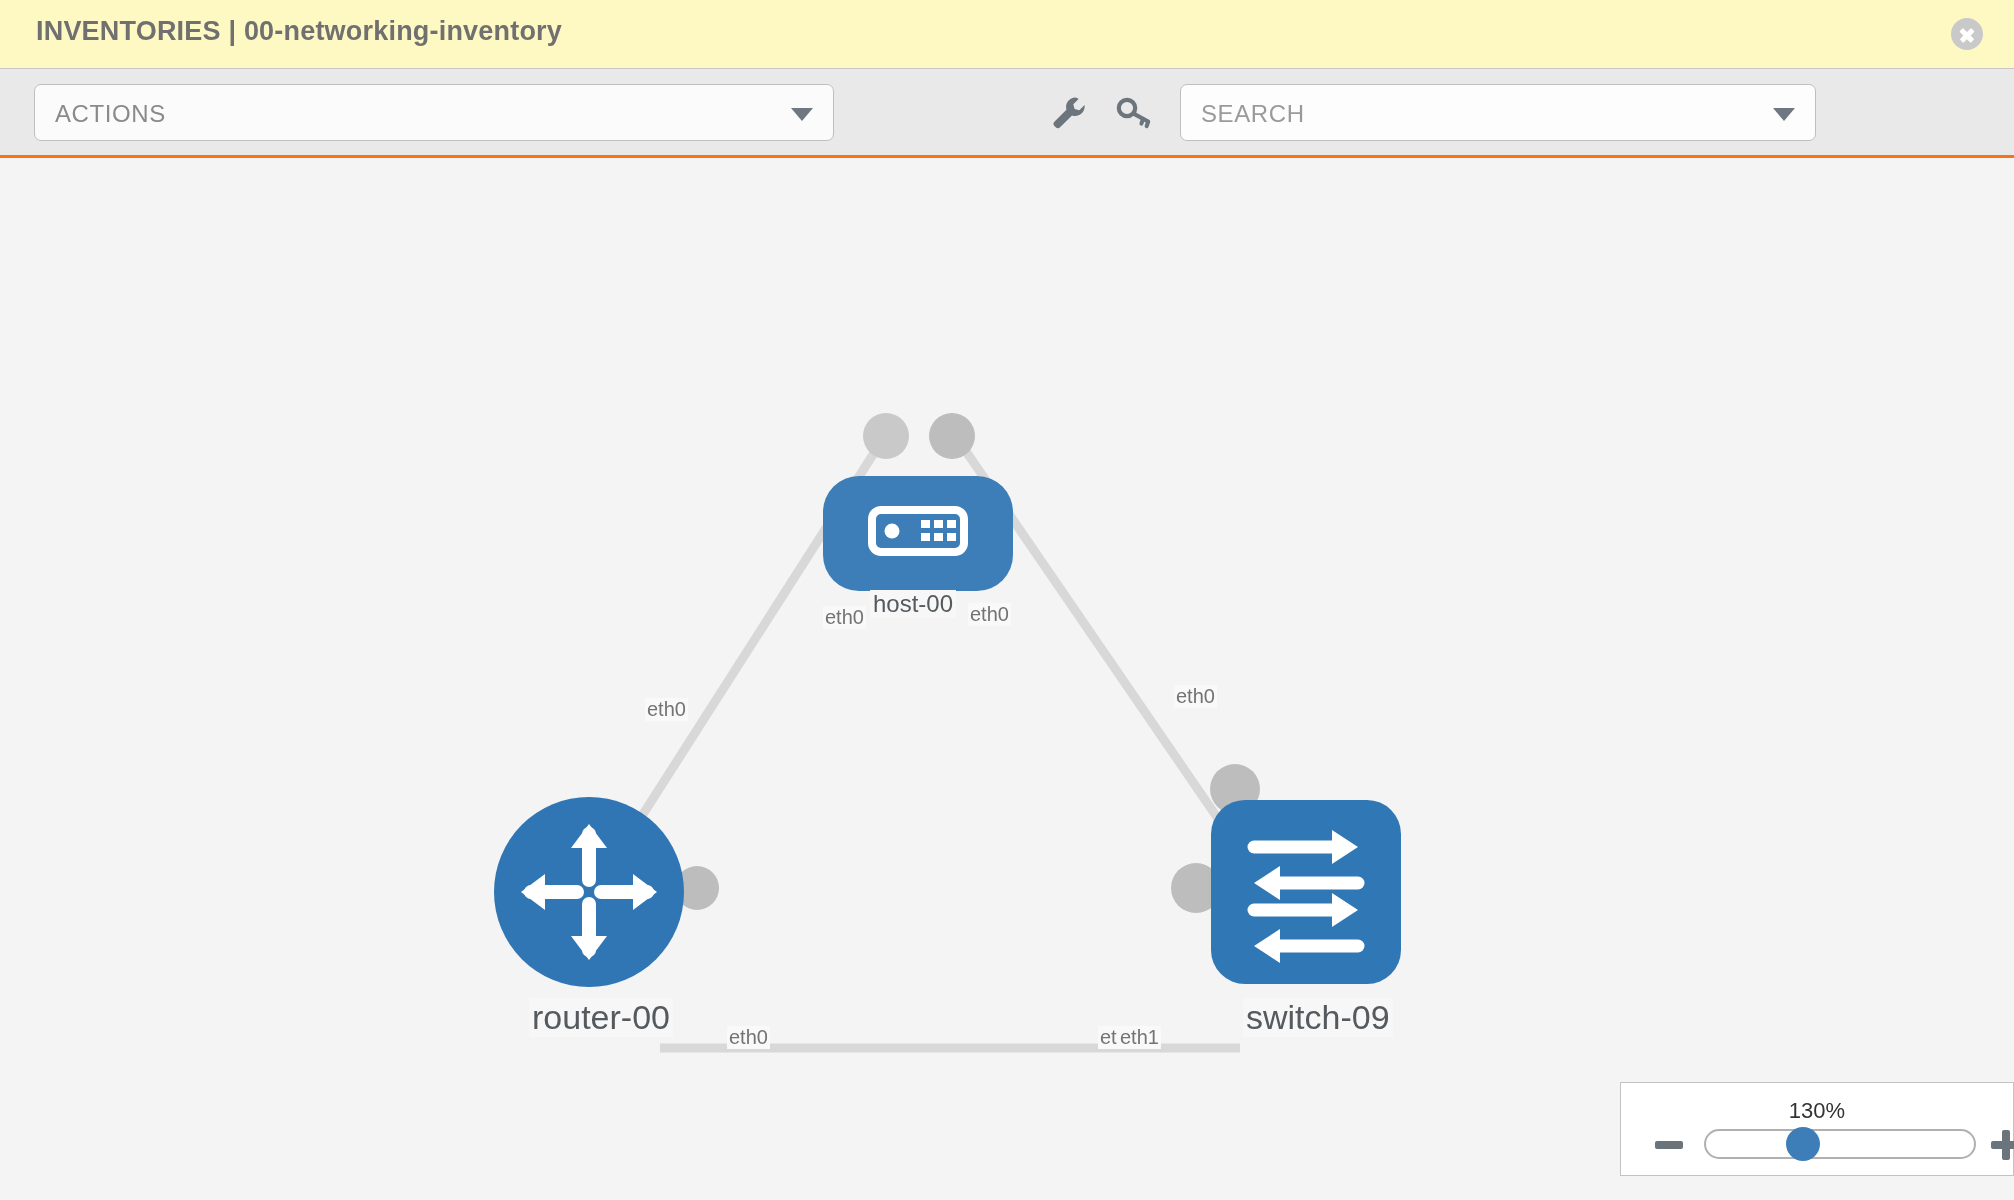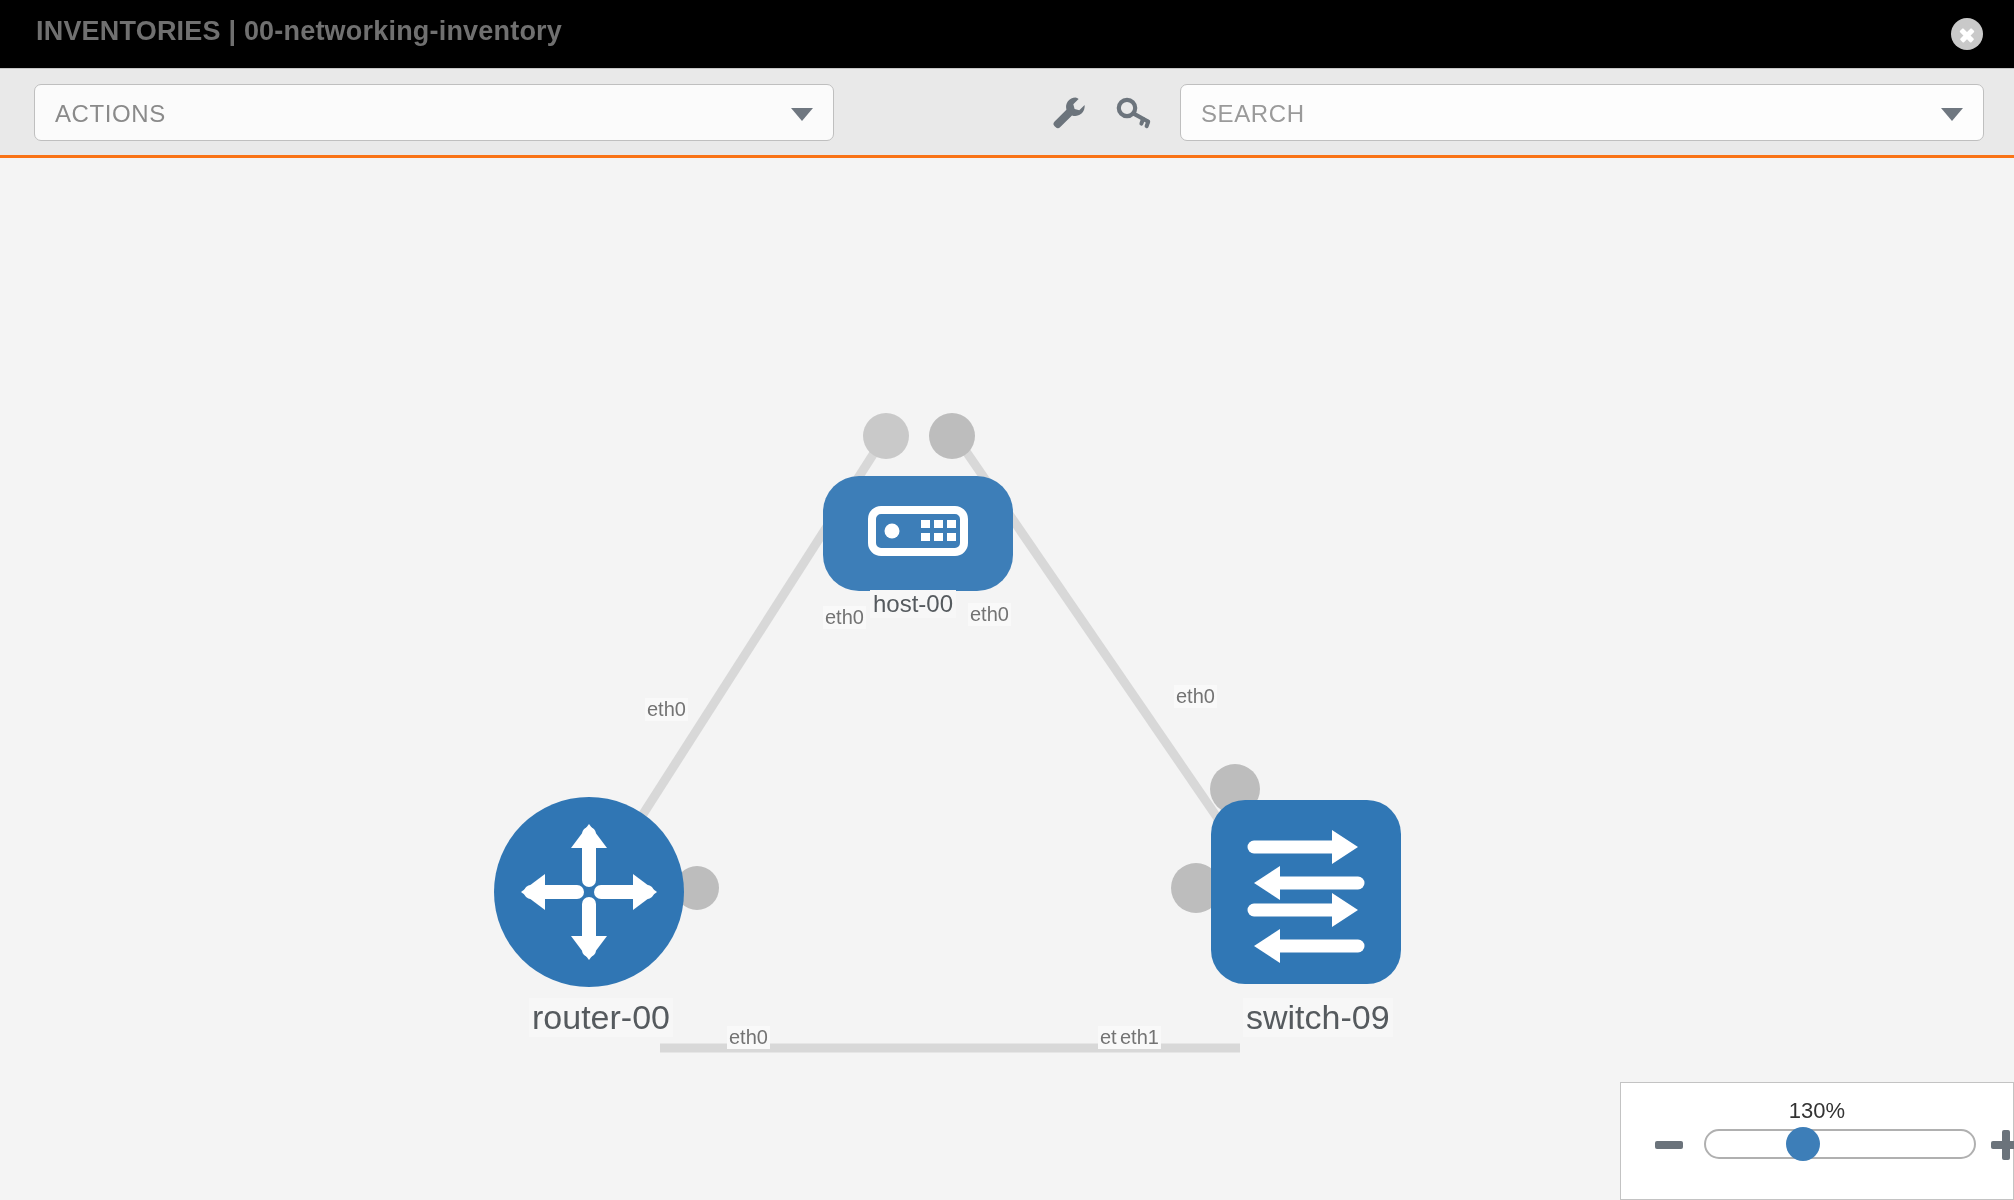--- a/index.html
+++ b/index.html
@@ -6,21 +6,21 @@
   body{
     width:2014px;height:1200px;
     font-family:"Liberation Sans", sans-serif;
     background:#f4f4f4;
     overflow:hidden;
     position:relative;
   }
   
   #header{
     position:absolute;left:0;top:0;width:2014px;height:68px;
-    background:#000000;
+    background:#fef9c3;
     box-sizing:border-box;
   }
   #page-title{
     position:absolute;left:36px;top:16px;
     font-size:27px;font-weight:bold;color:#707070;
     letter-spacing:.2px;white-space:nowrap;
   }
   #close-btn{
     position:absolute;right:31px;top:18px;
     width:32px;height:32px;border-radius:50%;
@@ -55,21 +55,21 @@
     border-left:11px solid transparent;border-right:11px solid transparent;
     border-top:13px solid #6f7780;
   }
   #actions-caret{right:20px;top:23px;}
 
   .tool-icon{position:absolute;top:22px;width:42px;height:42px;cursor:pointer;}
   #wrench-icon{left:1046px;}
   #key-icon{left:1113px;}
 
   #search-box{
-    position:absolute;left:1180px;top:15px;width:804px;height:57px;
+    position:absolute;left:1180px;top:15px;width:636px;height:57px;
     background:#fdfdfd;border:1px solid #bfbfbf;border-radius:7px;
     box-sizing:border-box;cursor:text;
   }
   #search-placeholder{
     position:absolute;left:20px;top:15px;
     font-size:24px;color:#9a9a9a;letter-spacing:.6px;
   }
   #search-caret{right:20px;top:23px;}
 
   
@@ -87,21 +87,21 @@
   }
   .port-label{
     position:absolute;
     font-size:20px;color:#737373;
     background:#f9f9f9;
     padding:0 2px;white-space:nowrap;
   }
 
   
   #zoom-panel{
-    position:absolute;left:1620px;top:1082px;width:394px;height:118px;
+    position:absolute;left:1620px;top:1082px;width:394px;height:94px;
     background:#ffffff;border:1px solid #c3c3c3;
     box-sizing:border-box;
   }
   #zoom-value{
     position:absolute;width:100%;top:15px;text-align:center;
     font-size:22px;color:#333;
   }
   #zoom-minus{
     position:absolute;left:34px;top:58px;width:28px;height:8px;
     background:#6b737b;border-radius:2px;cursor:pointer;

